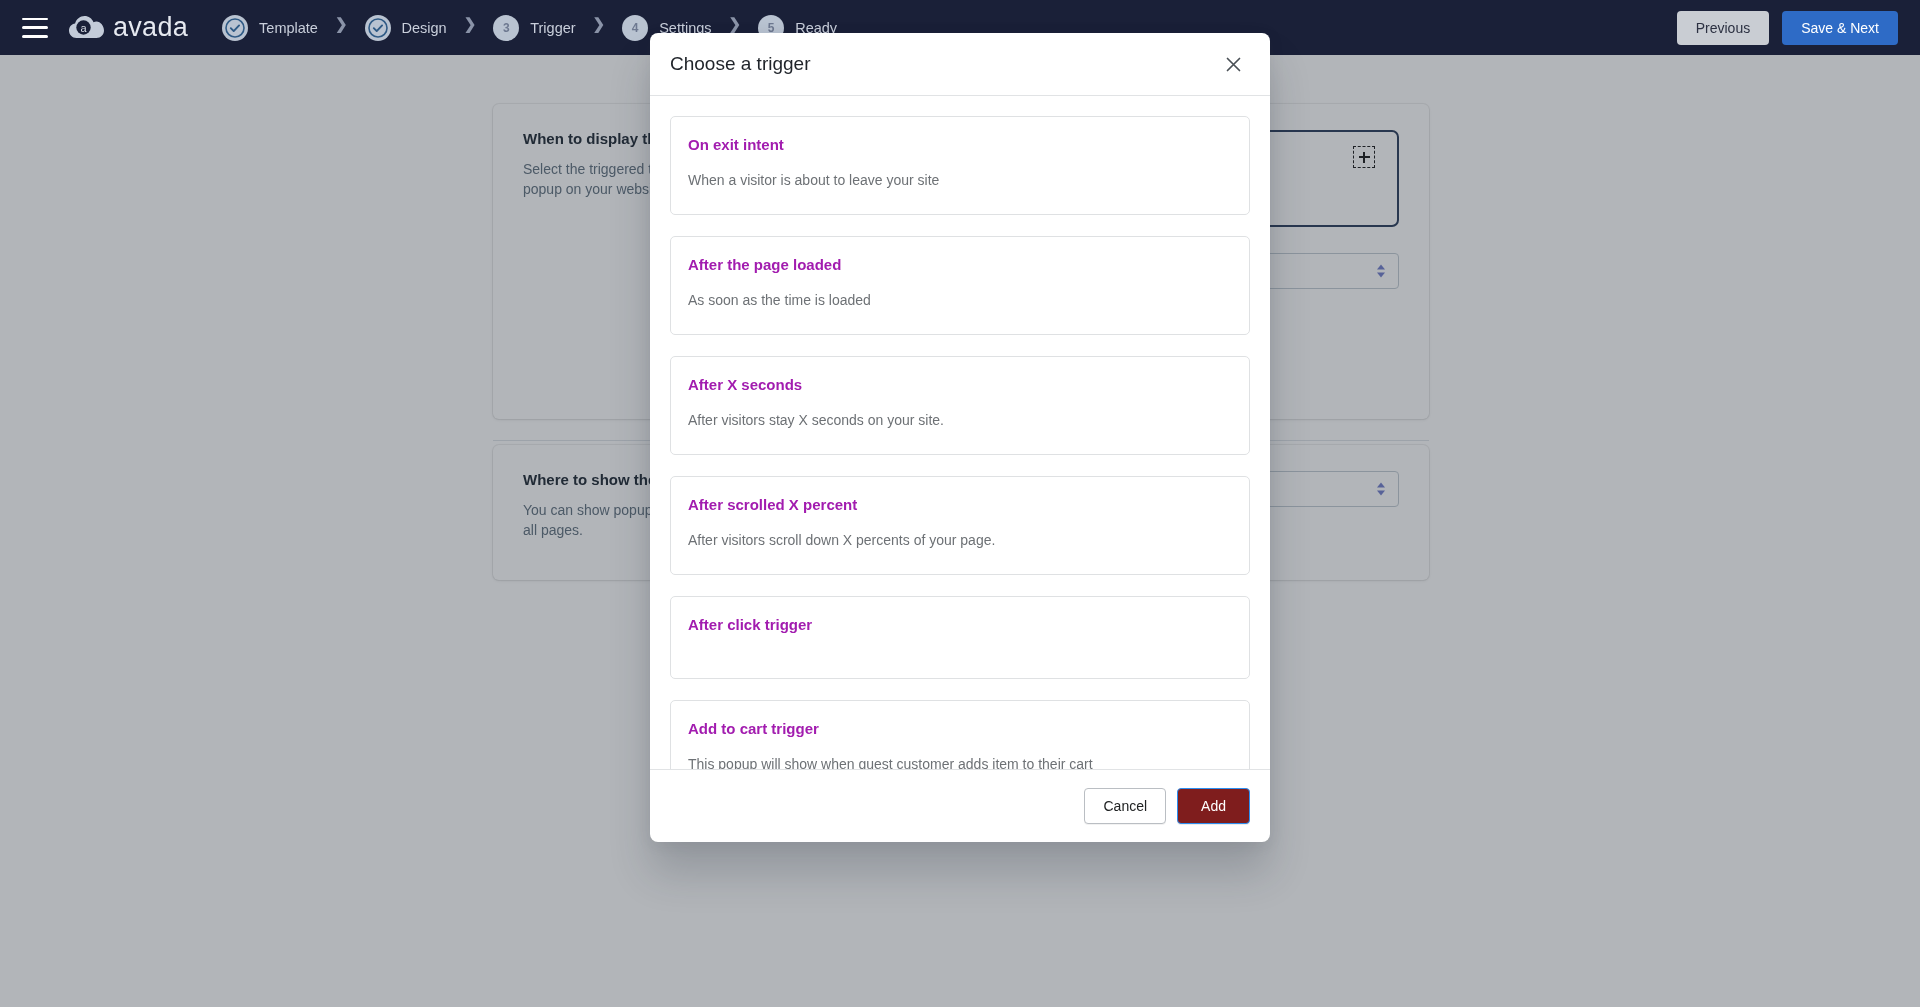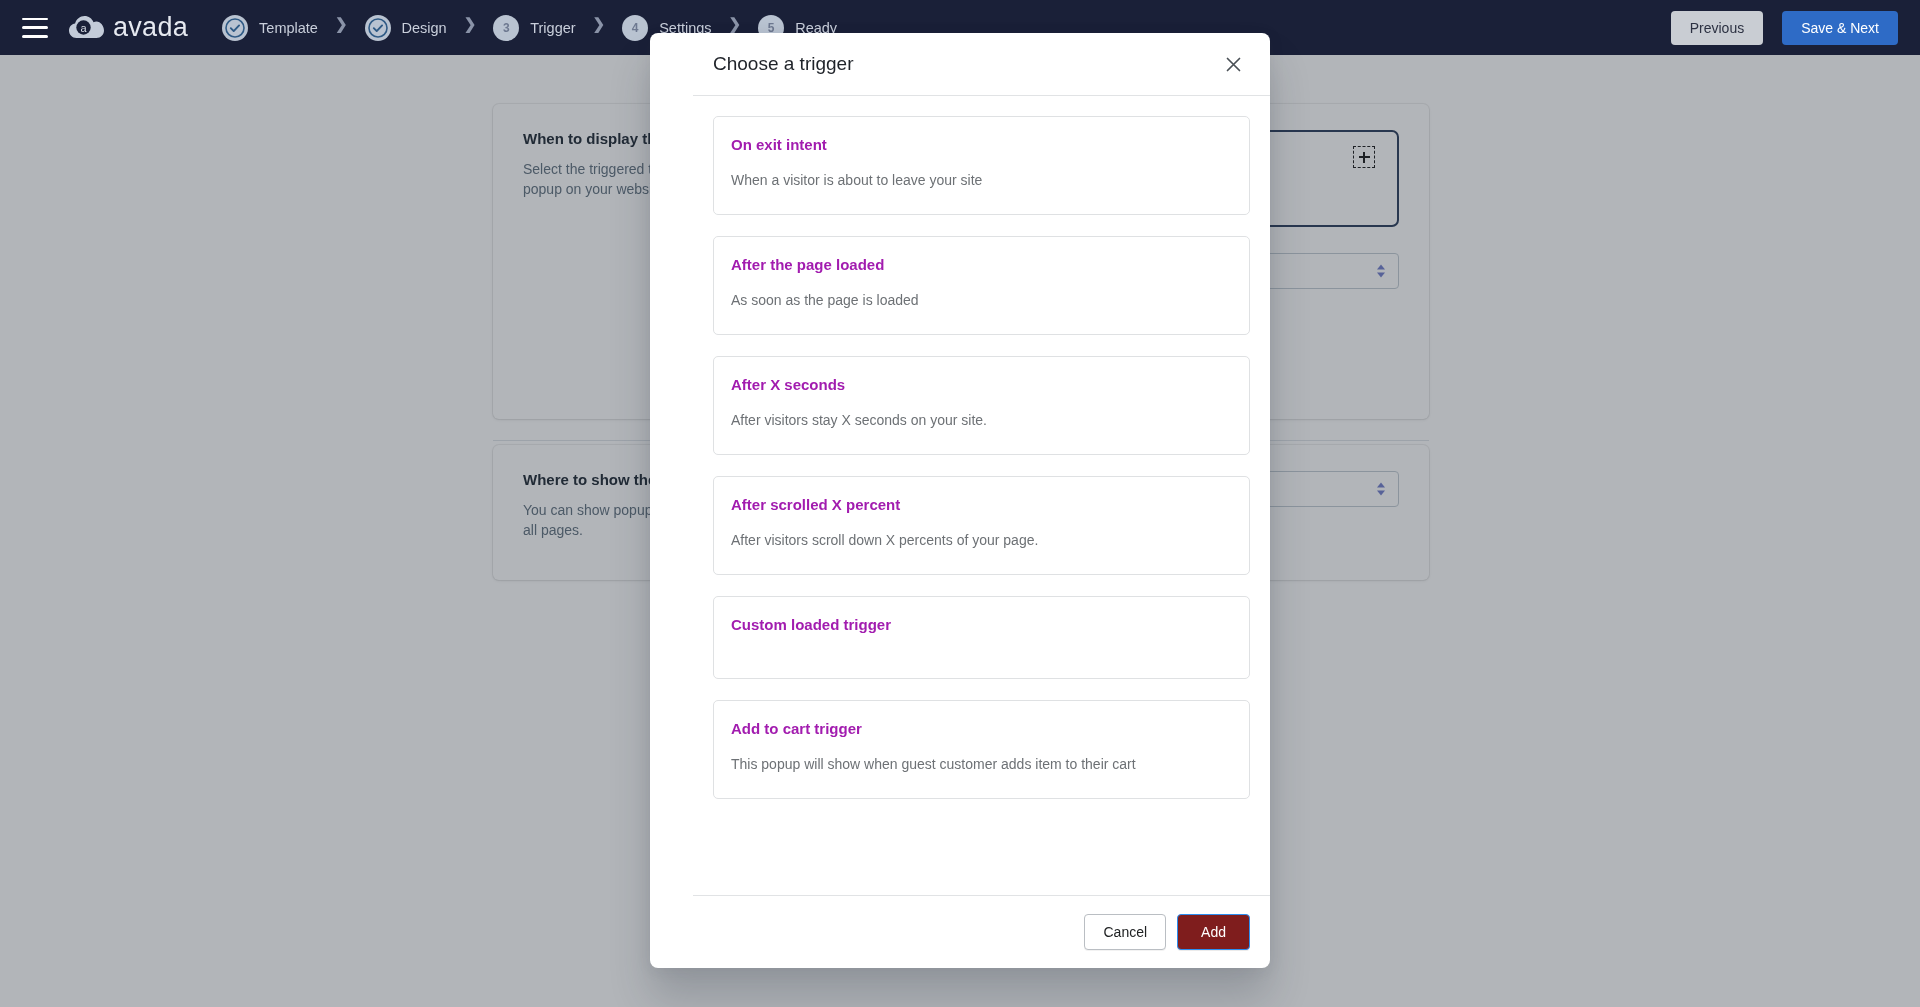--- a/index.html
+++ b/index.html
@@ -69,21 +69,21 @@
     color: #8a93a8;
     font-size: 15px;
     margin: 0 17px;
     font-weight: 600;
   }
 
   .topbar-actions {
     margin-left: auto;
     display: flex;
     align-items: center;
-    gap: 19px;
+    gap: 13px;
   }
   .btn-prev {
     background: #c9cdd3;
     color: #2c3142;
     border: none;
     border-radius: 4px;
     padding: 9px 19px;
     font-size: 14px;
     font-family: inherit;
     cursor: pointer;
@@ -197,29 +197,28 @@
     background: rgba(33, 43, 54, 0.35);
     z-index: 40;
   }
 
   
   .modal {
     position: absolute;
     left: 650px;
     top: 33px;
     width: 620px;
-    height: 935px;
+    height: 809px;
     background: #ffffff;
     border-radius: 8px;
     box-shadow: 0 31px 41px rgba(32,42,53,.2), 0 2px 16px rgba(32,42,54,.08);
     z-index: 60;
     display: flex;
     flex-direction: column;
     overflow: hidden;
-    padding-left: 43px;
   }
   .modal-head {
     height: 63px;
     flex: none;
     display: flex;
     align-items: center;
     padding: 0 22px 0 20px;
     border-bottom: 1px solid #e1e3e5;
   }
   .modal-title {
@@ -421,35 +420,35 @@
 
   <div class="modal-body">
 
     <div class="trig-card">
       <div class="trig-name">On exit intent</div>
       <div class="trig-desc">When a visitor is about to leave your site</div>
     </div>
 
     <div class="trig-card">
       <div class="trig-name">After the page loaded</div>
-      <div class="trig-desc">As soon as the page is loaded</div>
+      <div class="trig-desc">As soon as the time is loaded</div>
     </div>
 
     <div class="trig-card">
       <div class="trig-name">After X seconds</div>
       <div class="trig-desc">After visitors stay X seconds on your site.</div>
     </div>
 
     <div class="trig-card">
       <div class="trig-name">After scrolled X percent</div>
       <div class="trig-desc">After visitors scroll down X percents of your page.</div>
     </div>
 
     <div class="trig-card">
-      <div class="trig-name">Custom loaded trigger</div>
+      <div class="trig-name">After click trigger</div>
     </div>
 
     <div class="trig-card">
       <div class="trig-name">Add to cart trigger</div>
       <div class="trig-desc">This popup will show when guest customer adds item to their cart</div>
     </div>
 
   </div>
 
   <div class="modal-foot">

